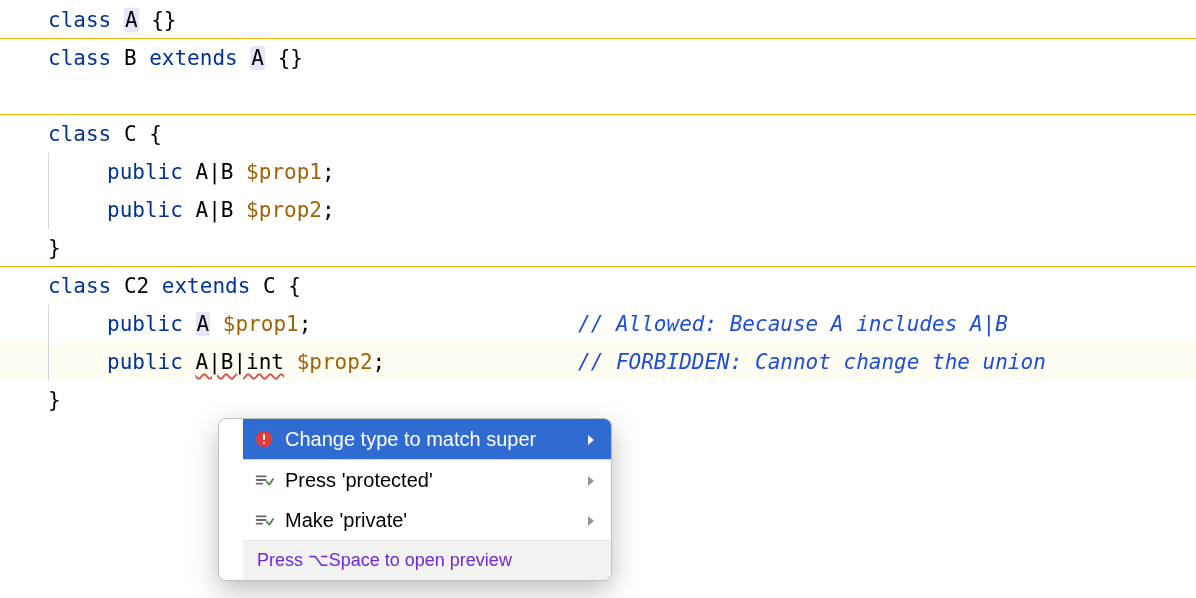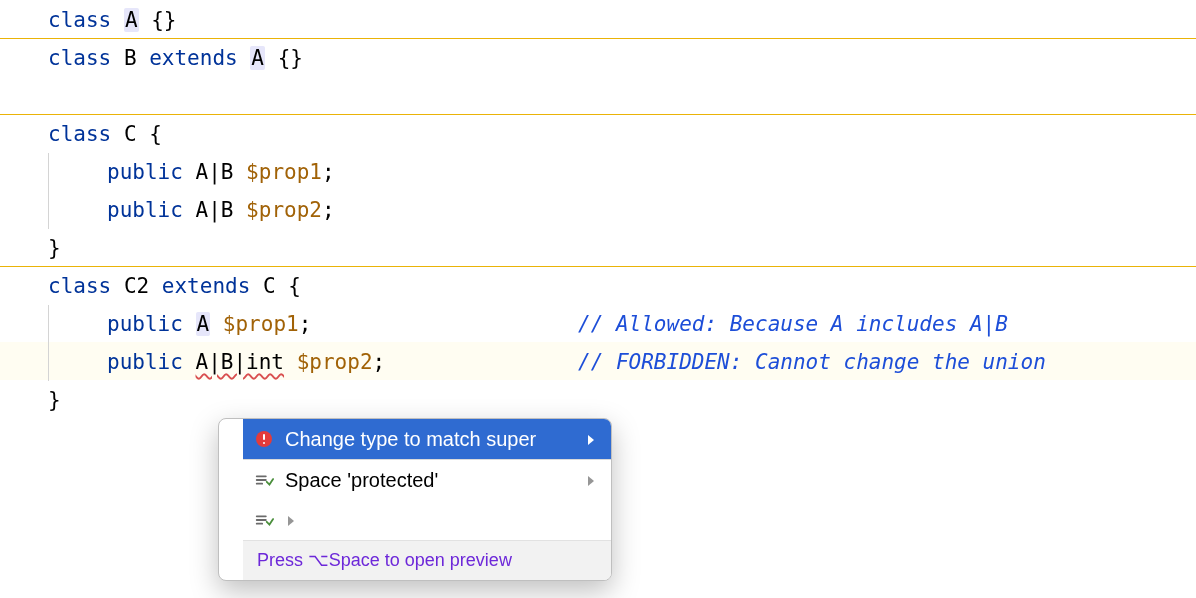--- a/index.html
+++ b/index.html
@@ -128,34 +128,35 @@
     </span>
   </div>
   <div class="pop-sep"></div>
   <div class="pop-item">
     <span class="icon">
       <svg viewBox="0 0 22 22" width="20" height="20">
           <path d="M3 7 h10 M3 11 h10 M3 15 h6" stroke="#6a6a6a" stroke-width="2" stroke-linecap="round" fill="none"></path>
           <path d="M14 13 l3 3 l4-6" stroke="#4a8f3c" stroke-width="2" fill="none" stroke-linecap="round"></path>
         </svg>
     </span>
-    <span class="label">Space 'protected'</span>
+    <span class="label">Press 'protected'</span>
     <span class="chev">
       <svg viewBox="0 0 12 12" width="12" height="12">
           <path d="M3 1 L9 6 L3 11 Z" fill="#6a6a6a"></path>
         </svg>
     </span>
   </div>
   <div class="pop-item">
     <span class="icon">
       <svg viewBox="0 0 22 22" width="20" height="20">
           <path d="M3 7 h10 M3 11 h10 M3 15 h6" stroke="#6a6a6a" stroke-width="2" stroke-linecap="round" fill="none"></path>
           <path d="M14 13 l3 3 l4-6" stroke="#4a8f3c" stroke-width="2" fill="none" stroke-linecap="round"></path>
         </svg>
     </span>
+    <span class="label">Make 'private'</span>
     <span class="chev">
       <svg viewBox="0 0 12 12" width="12" height="12">
           <path d="M3 1 L9 6 L3 11 Z" fill="#6a6a6a"></path>
         </svg>
     </span>
   </div>
   <div class="pop-footer">Press ⌥Space to open preview</div>
 </div>
 
 </body></html>

